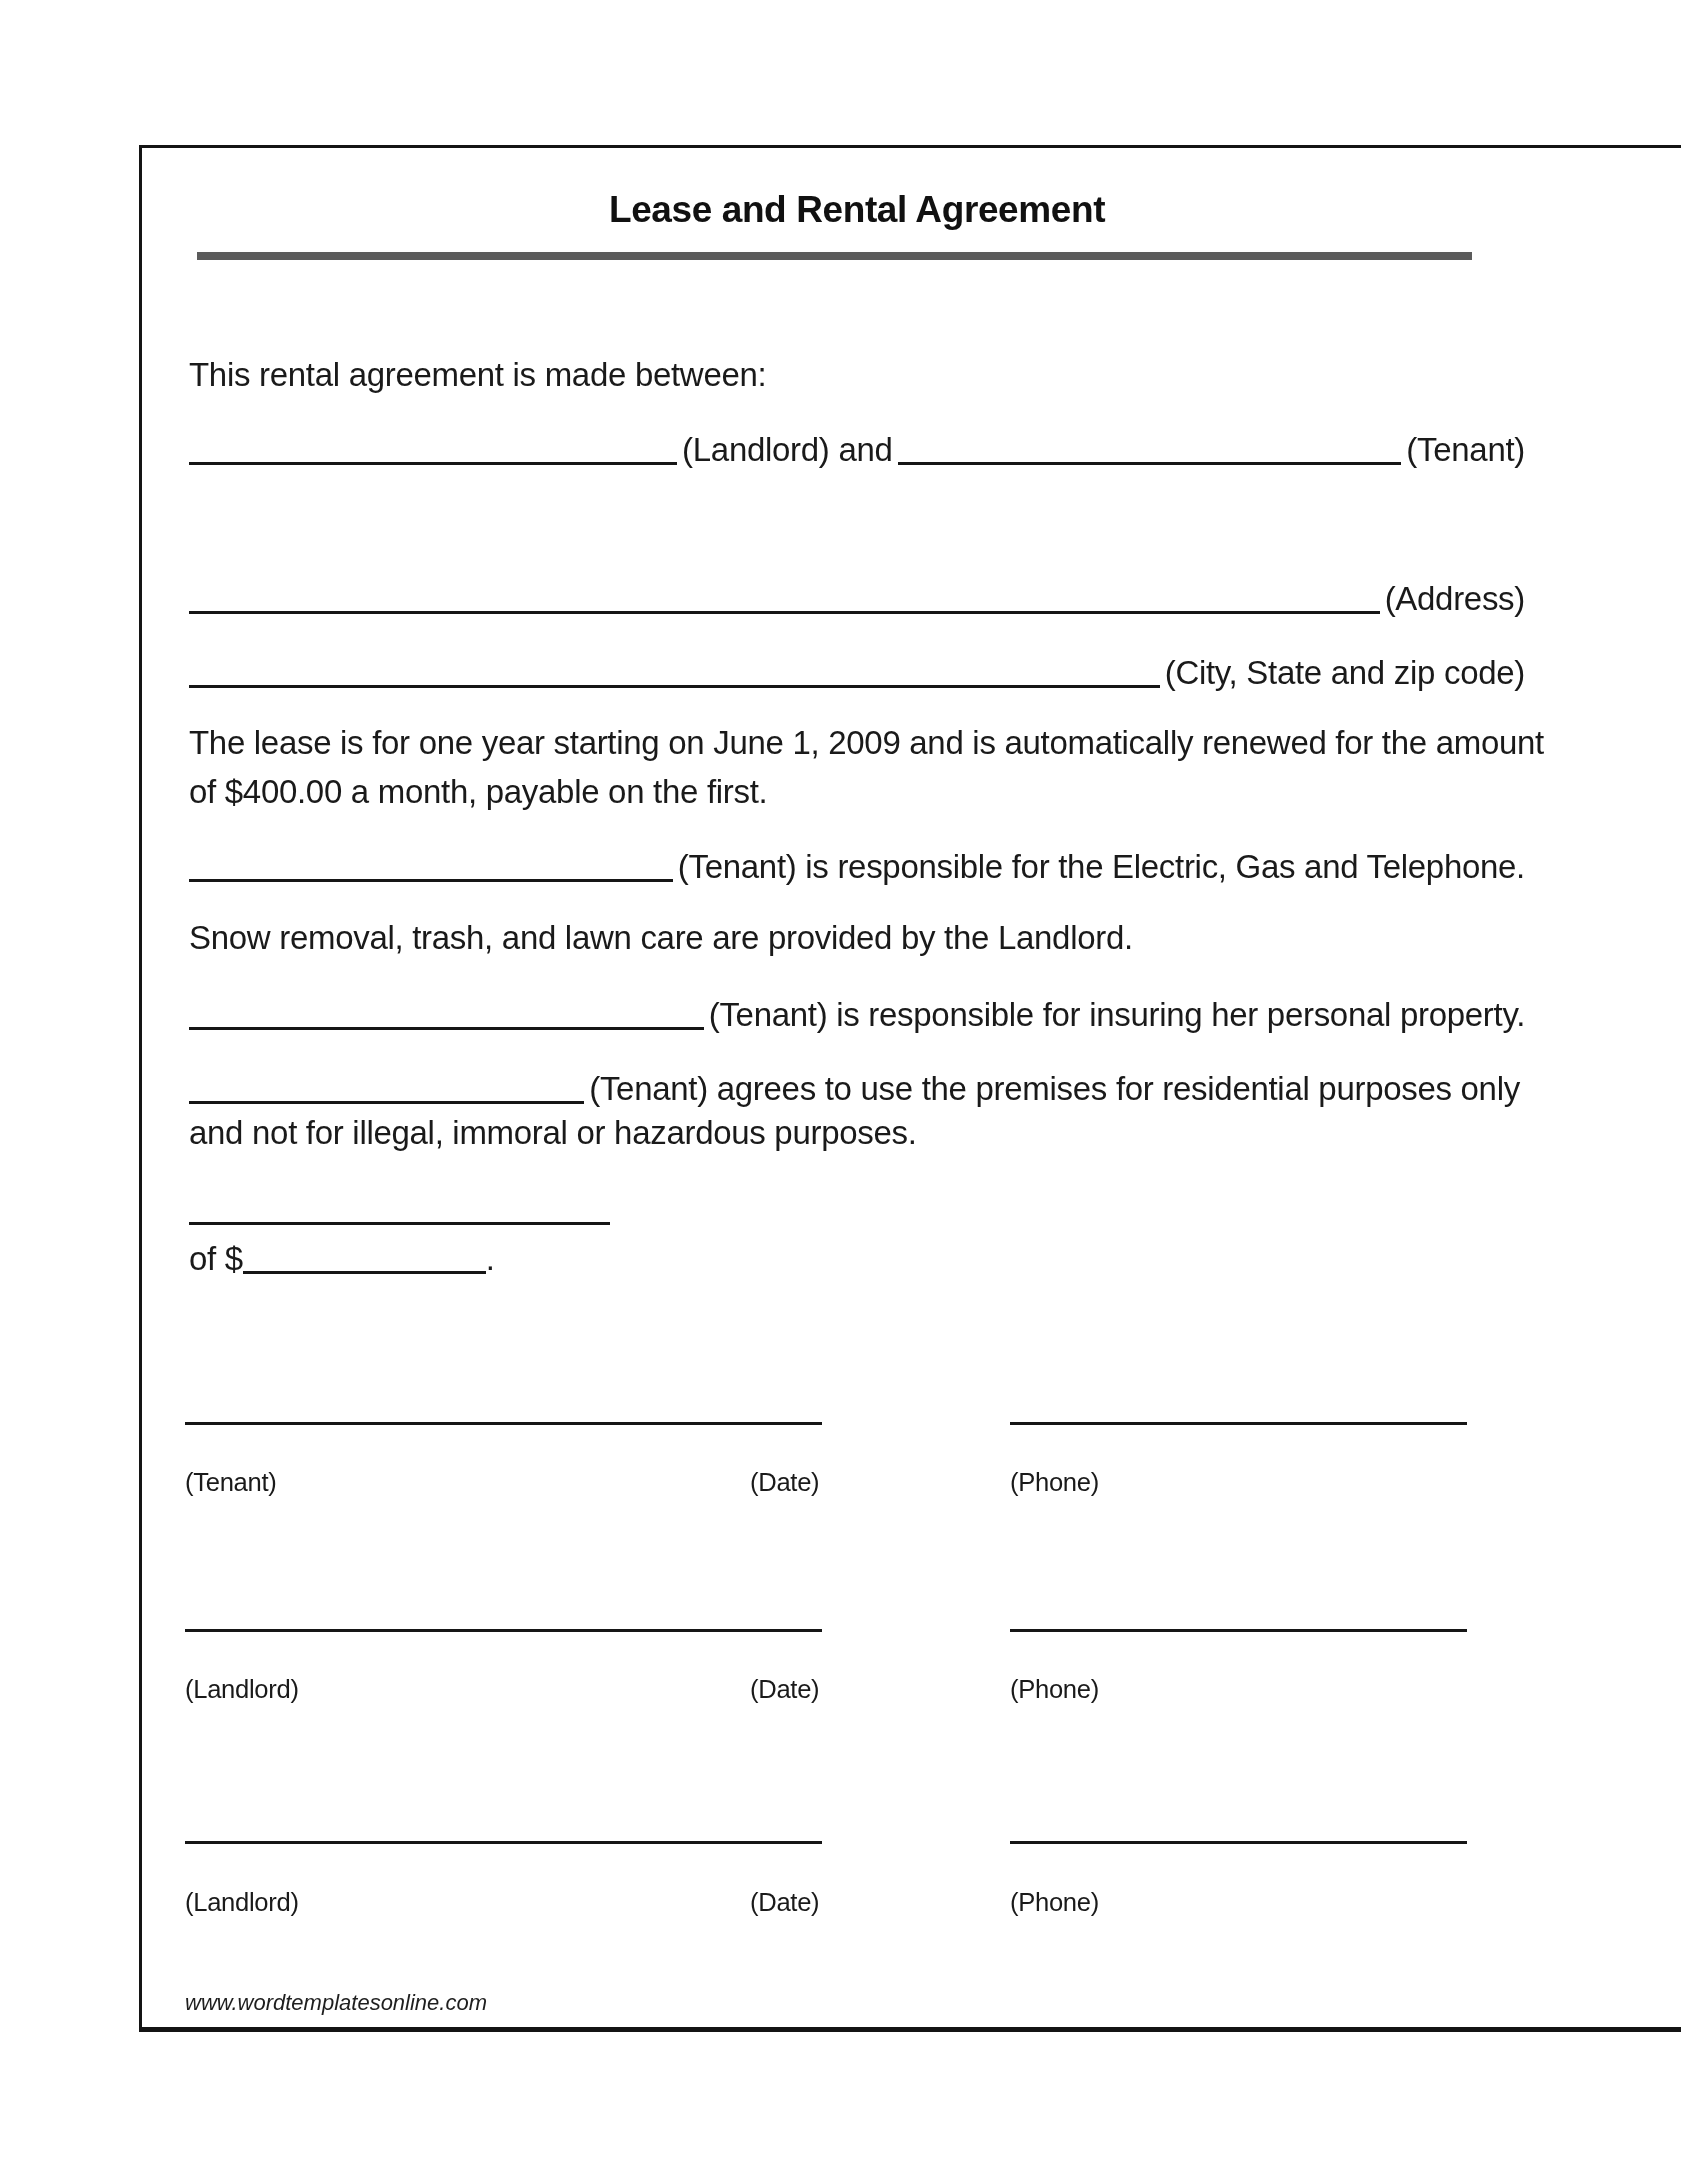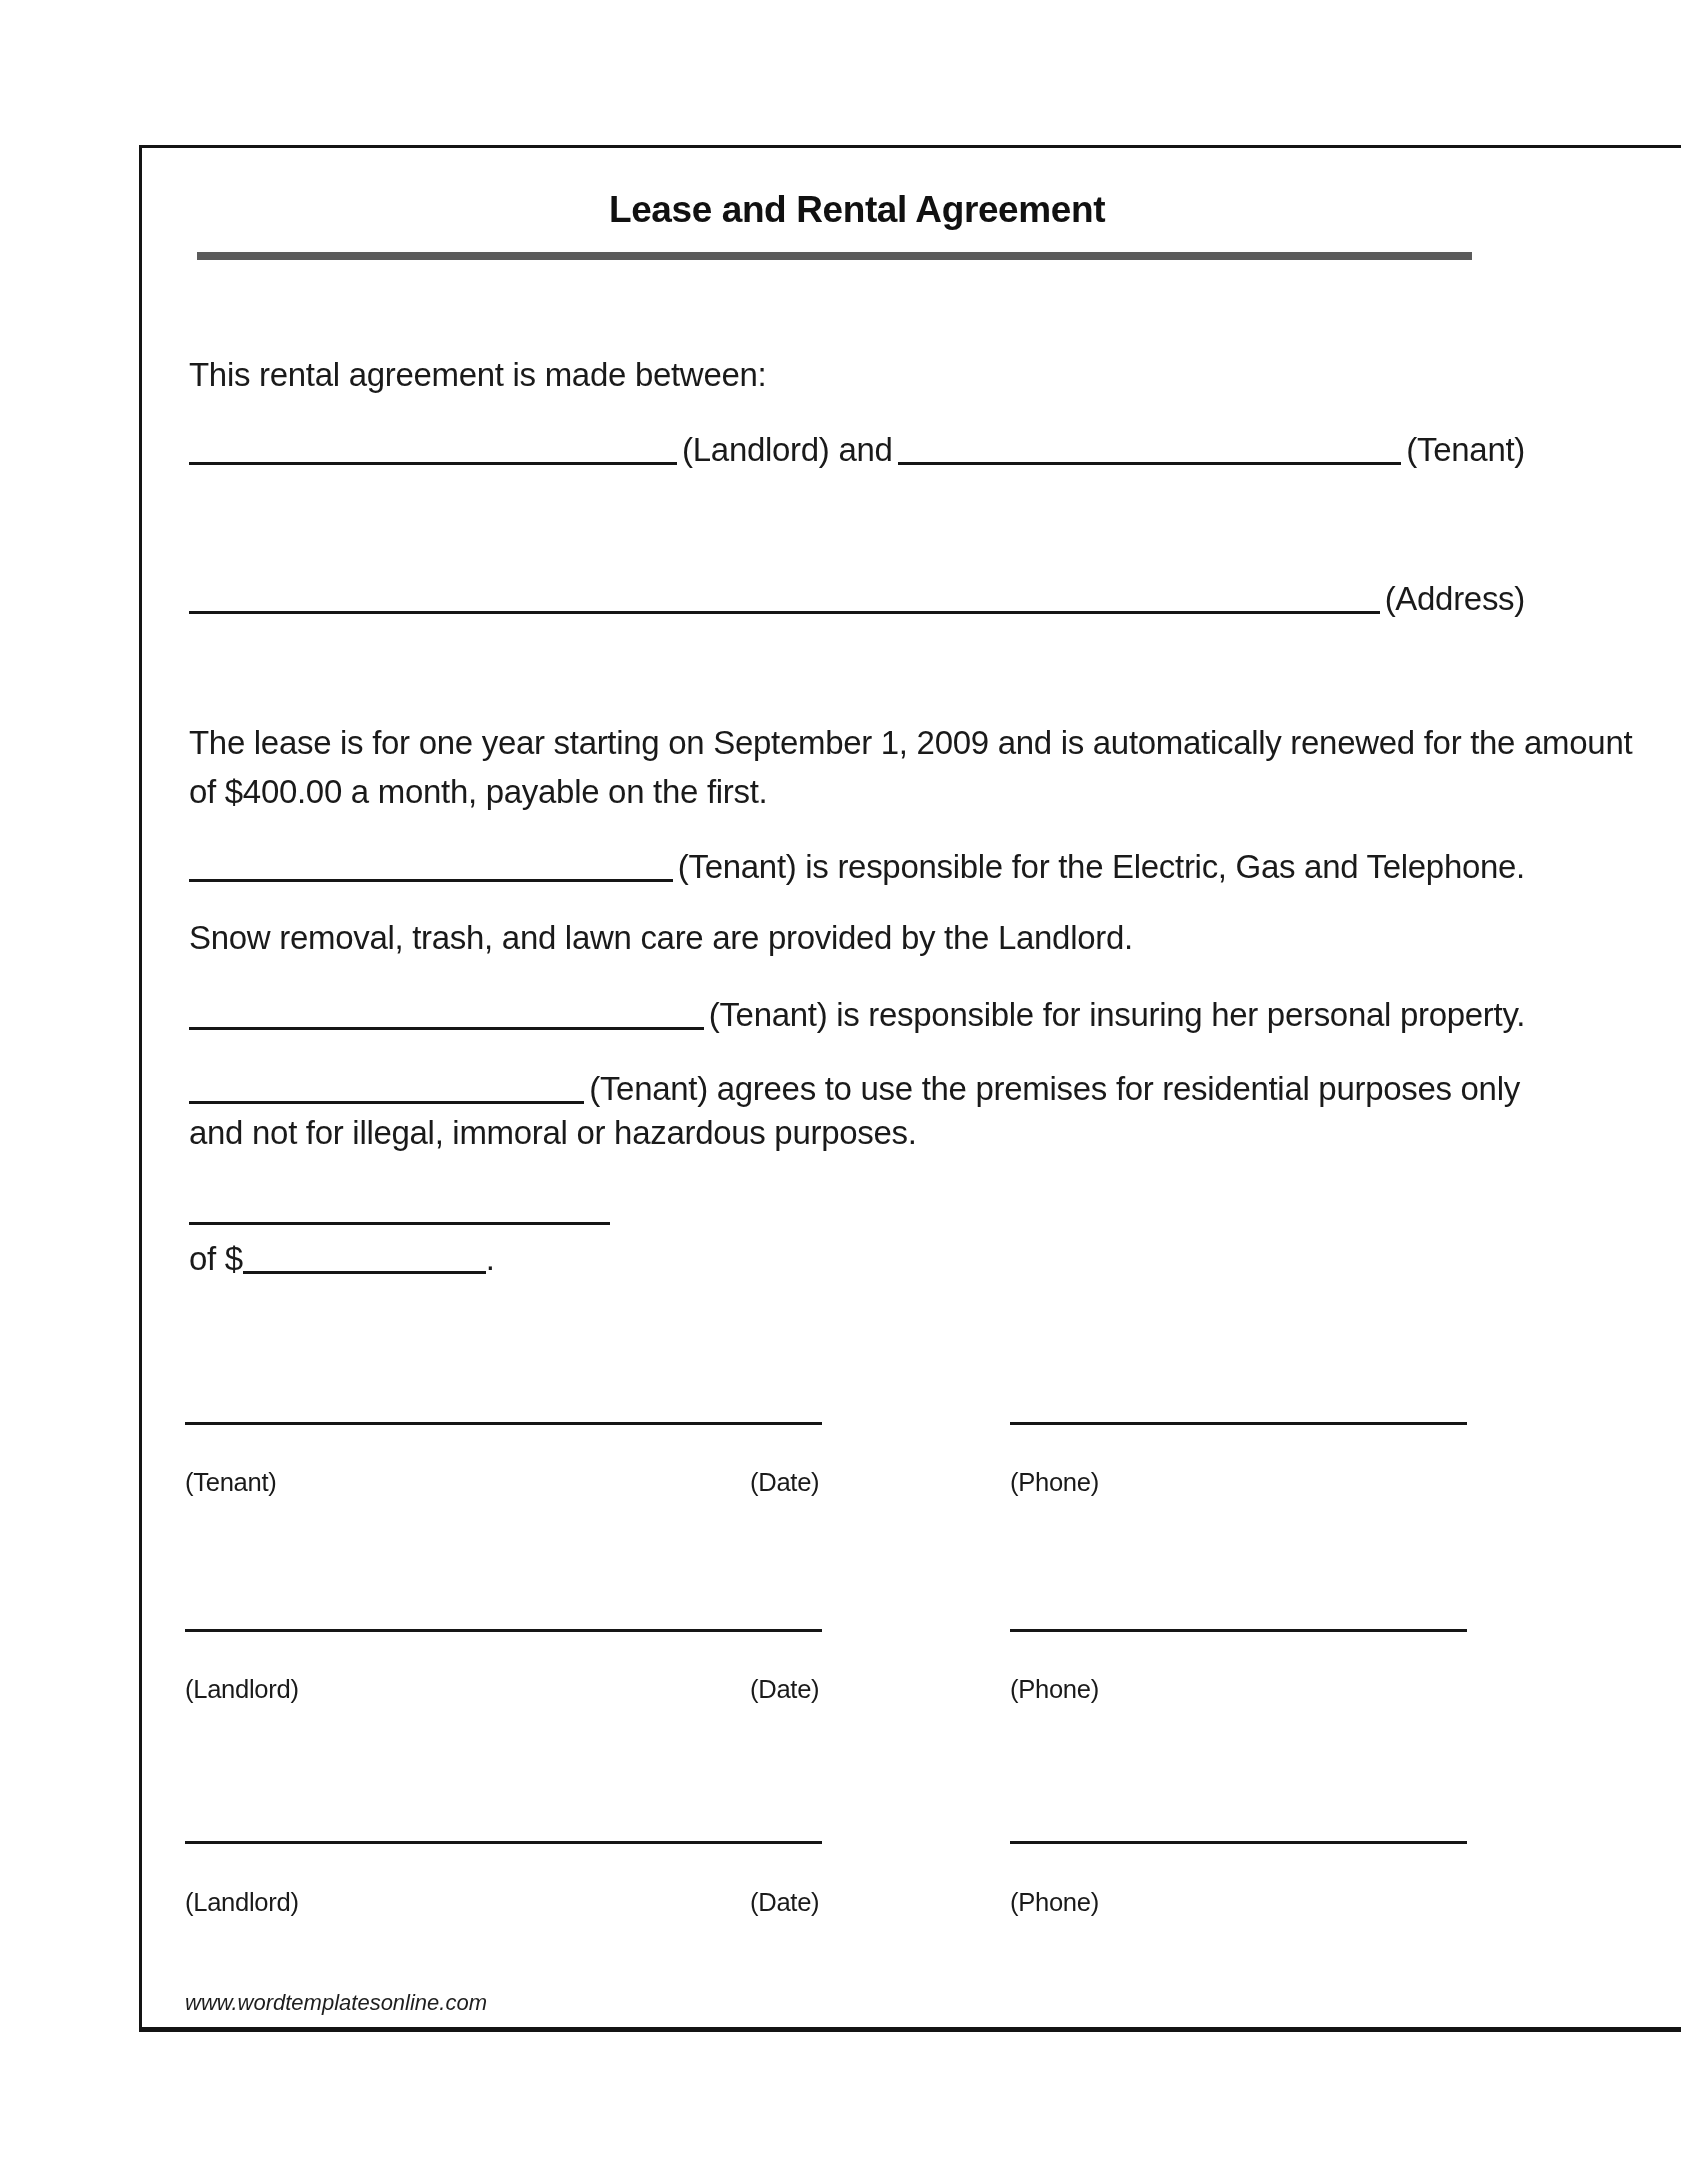--- a/index.html
+++ b/index.html
@@ -115,23 +115,27 @@
     <span class="blank grow"></span>
     <span class="lbl" style="padding-right:0">(Tenant)</span>
   </div>
 
 
   <div class="row" style="top:432px">
     <span class="blank grow"></span>
     <span class="lbl" style="padding-right:0">(Address)</span>
   </div>
 
+  <div class="row" style="top:506px">
+    <span class="blank" style="width:995px"></span>
+    <span class="lbl" style="padding-right:0">(City, State and zip code)</span>
+  </div>
 
   <div class="row" style="top:579px">
-    <span>The lease is for one year starting on September 1, 2009 and is automatically renewed for the amount</span>
+    <span>The lease is for one year starting on June 1, 2009 and is automatically renewed for the amount</span>
   </div>
   <div class="row" style="top:628px">
     <span>of $400.00 a month, payable on the first.</span>
   </div>
 
   <div class="row" style="top:700px">
     <span class="blank" style="width:535px"></span>
     <span class="lbl" style="padding-right:0">(Tenant) is responsible for the Electric, Gas and Telephone.</span>
   </div>
 

